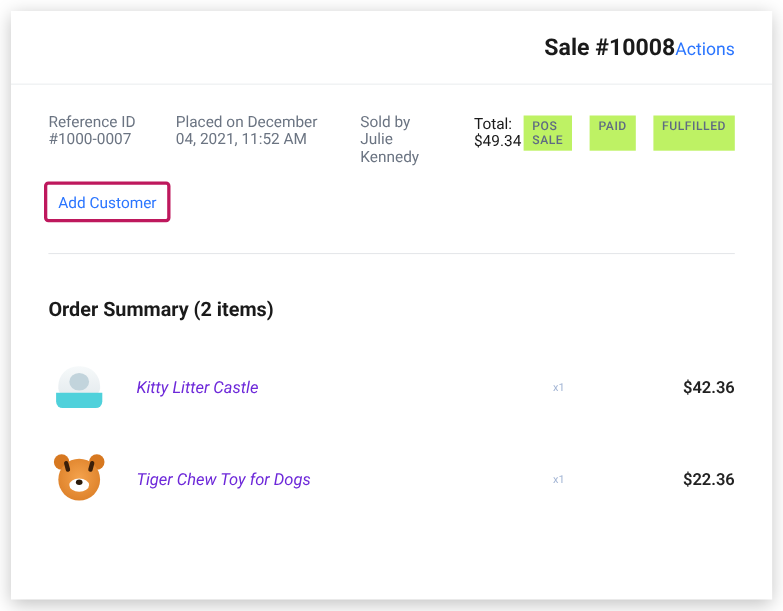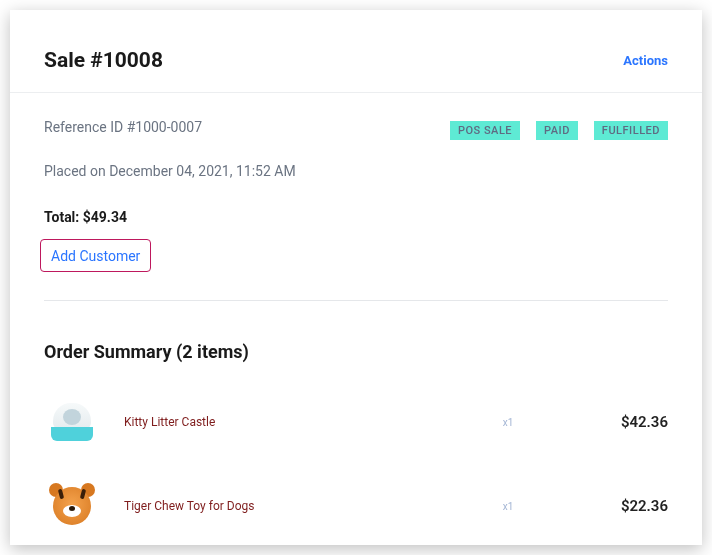--- a/index.html
+++ b/index.html
@@ -11,82 +11,81 @@
     .page {
       width: 692px;
       height: 535px;
       background: #fff;
       box-shadow: 0 4px 16px rgba(0,0,0,0.25);
       position: relative;
       overflow: hidden;
     }
     .header {
       display: flex;
-      justify-content: space-between;
+      justify-content: flex-end;
       align-items: center;
       padding: 22px 34px 20px 34px;
       border-bottom: 1px solid #eceef0;
-      margin-top: 16px;
     }
     .title {
       font-size: 21px;
       font-weight: 700;
       color: #1a1a1a;
     }
     .actions-link {
       color: #2a75ff;
-      font-size: 13px;
-      font-weight: 700;
+      font-size: 16px;
+      font-weight: 400;
       cursor: pointer;
     }
     .content {
       padding: 26px 34px 0 34px;
     }
     .section-title {
       font-size: 18px;
       font-weight: 700;
       color: #1a1a1a;
       margin-bottom: 18px;
     }
     .sale-info-row {
       display: flex;
       justify-content: space-between;
       align-items: flex-start;
     }
     .sale-info-lines {
       display: flex;
-      flex-direction: column;
+      flex-direction: row;
       gap: 28px;
     }
     .info-text {
       font-size: 14px;
       color: #6b7482;
     }
     .info-total {
       font-size: 14px;
       color: #1a1a1a;
-      font-weight: 700;
+      font-weight: 400;
       margin-top: 2px;
     }
     .badges {
       display: flex;
       gap: 16px;
       margin-top: 2px;
     }
     .badge {
-      background: #5eead4;
+      background: #bef264;
       color: #5f6b82;
       font-size: 11px;
       font-weight: 500;
       letter-spacing: 0.5px;
       padding: 3px 8px;
     }
     .add-customer-box {
       display: inline-block;
-      border: 1px solid #be185d;
+      border: 3px solid #be185d;
       border-radius: 4px;
       padding: 6px 10px;
       margin-top: 14px;
       margin-left: -4px;
     }
     .add-customer-link {
       color: #2a75ff;
       font-size: 14px;
       cursor: pointer;
     }
@@ -104,22 +103,23 @@
     .item-thumb {
       width: 56px;
       height: 56px;
       display: flex;
       align-items: center;
       justify-content: center;
       margin-right: 24px;
     }
     .item-name {
       flex: 1;
-      font-size: 12px;
-      color: #7f1d1d;
+      font-size: 15px;
+      color: #6d28d9;
+      font-style: italic;
     }
     .item-qty {
       width: 120px;
       text-align: center;
       font-size: 10px;
       color: #a3b5d4;
     }
     .item-price {
       width: 100px;
       text-align: right;
@@ -208,20 +208,21 @@
     <div class="actions-link">Actions</div>
   </div>
 
   <div class="content">
 
 
     <div class="sale-info-row">
       <div class="sale-info-lines">
         <div class="info-text">Reference ID #1000-0007</div>
         <div class="info-text">Placed on December 04, 2021, 11:52 AM</div>
+        <div class="info-text">Sold by Julie Kennedy</div>
         <div class="info-total">Total: $49.34</div>
       </div>
       <div class="badges">
         <span class="badge">POS SALE</span>
         <span class="badge">PAID</span>
         <span class="badge">FULFILLED</span>
       </div>
     </div>
 
     <div class="add-customer-box">

